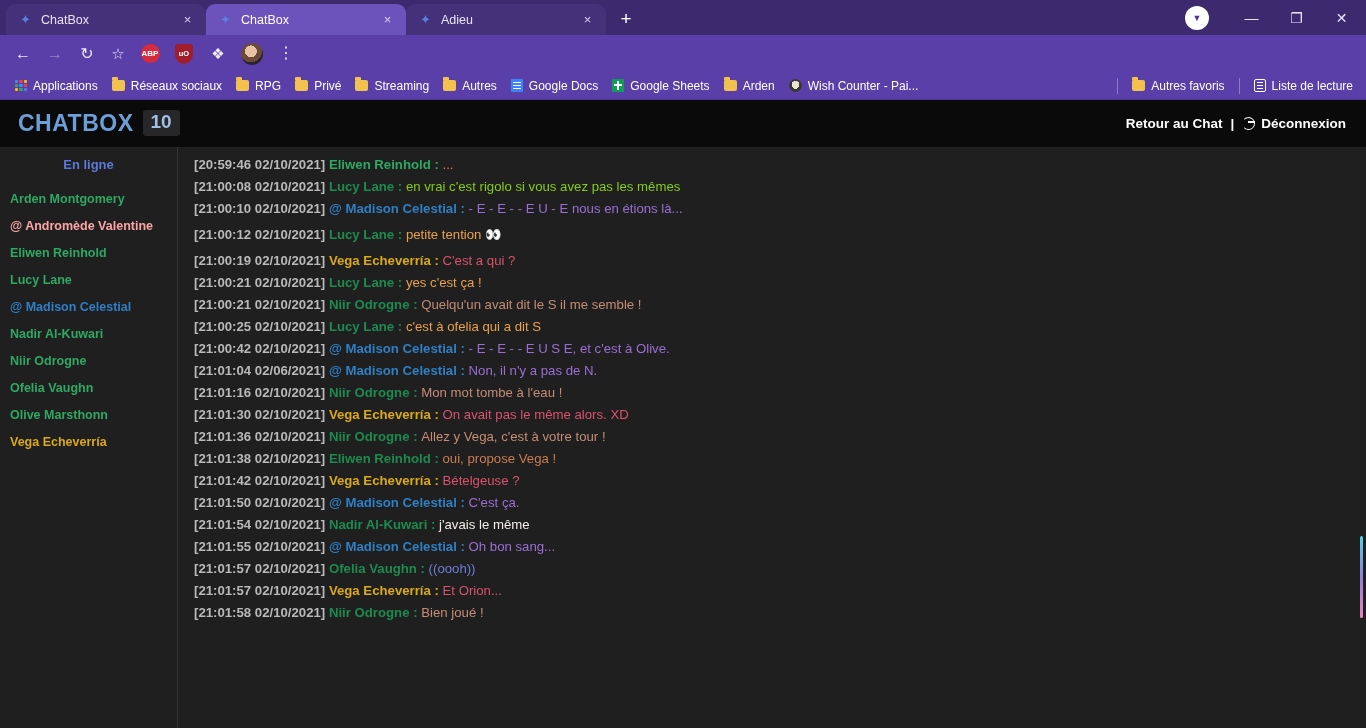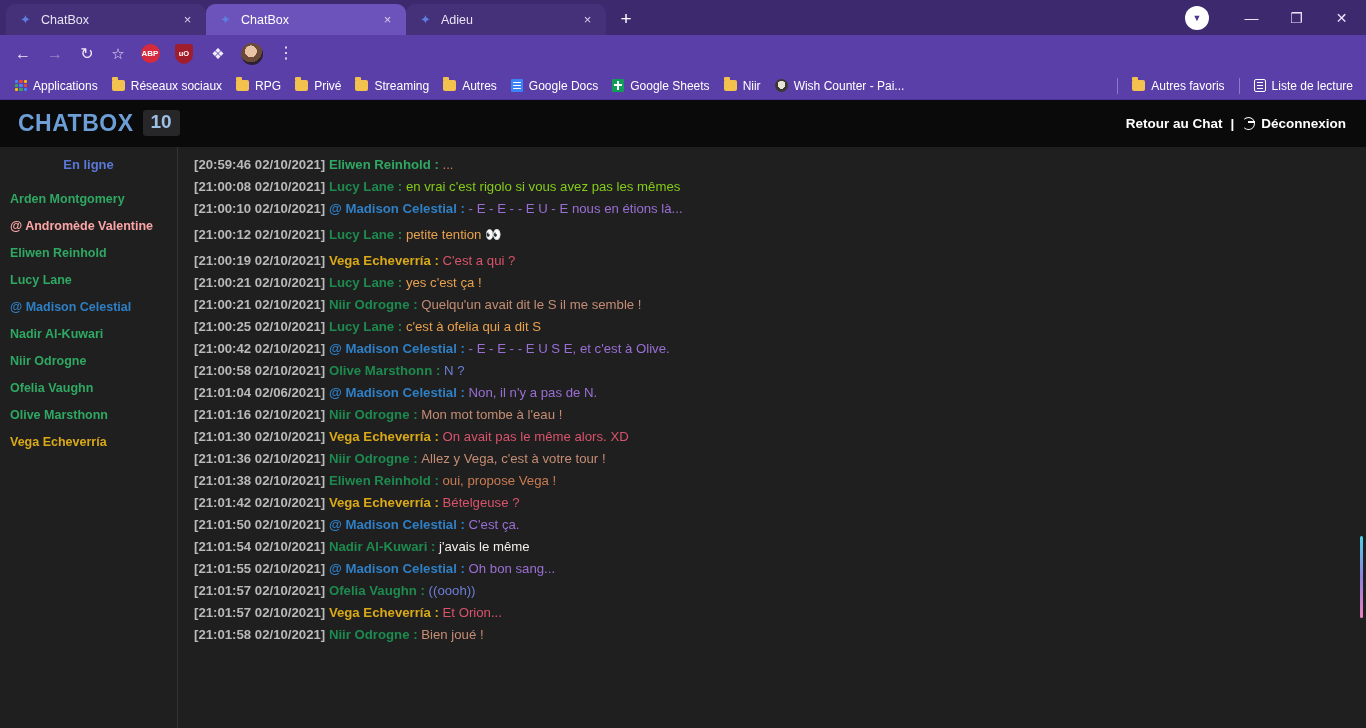--- a/index.html
+++ b/index.html
@@ -423,21 +423,21 @@
           <i></i>
         </span>
       <span class="bm-label">Google Docs</span>
     </div>
     <div class="bm">
       <span class="ic-gsheets"></span>
       <span class="bm-label">Google Sheets</span>
     </div>
     <div class="bm">
       <span class="ic-folder"></span>
-      <span class="bm-label">Niir</span>
+      <span class="bm-label">Arden</span>
     </div>
     <div class="bm">
       <span class="ic-wish"></span>
       <span class="bm-label">Wish Counter - Pai...</span>
     </div>
 
     <div class="bm-right">
       <span class="bm-sep"></span>
       <div class="bm">
         <span class="ic-folder"></span>
@@ -493,21 +493,20 @@
         <div id="msg-list">
             <div class="msg"><span class="ts">[20:59:46 02/10/2021]</span><span class="who" style="color: rgb(47, 168, 98);"> Eliwen Reinhold</span><span class="colon" style="color: rgb(47, 168, 98);"> : </span><span class="body" style="color: rgb(200, 124, 82);">...</span></div>
             <div class="msg"><span class="ts">[21:00:08 02/10/2021]</span><span class="who" style="color: rgb(29, 138, 78);"> Lucy Lane</span><span class="colon" style="color: rgb(29, 138, 78);"> : </span><span class="body" style="color: #84cc16;">en vrai c'est rigolo si vous avez pas les mêmes</span></div>
             <div class="msg"><span class="ts">[21:00:10 02/10/2021]</span><span class="who" style="color: rgb(47, 127, 196);"> @ Madison Celestial</span><span class="colon" style="color: rgb(47, 127, 196);"> : </span><span class="body" style="color: rgb(154, 111, 212);">- E - E - - E U - E nous en étions là...</span></div>
             <div class="msg tall"><span class="ts">[21:00:12 02/10/2021]</span><span class="who" style="color: rgb(29, 138, 78);"> Lucy Lane</span><span class="colon" style="color: rgb(29, 138, 78);"> : </span><span class="body" style="color: rgb(232, 161, 77);">petite tention 👀</span></div>
             <div class="msg"><span class="ts">[21:00:19 02/10/2021]</span><span class="who" style="color: rgb(217, 169, 24);"> Vega Echeverría</span><span class="colon" style="color: rgb(217, 169, 24);"> : </span><span class="body" style="color: rgb(217, 83, 106);">C'est a qui ?</span></div>
             <div class="msg"><span class="ts">[21:00:21 02/10/2021]</span><span class="who" style="color: rgb(29, 138, 78);"> Lucy Lane</span><span class="colon" style="color: rgb(29, 138, 78);"> : </span><span class="body" style="color: rgb(232, 161, 77);">yes c'est ça !</span></div>
             <div class="msg"><span class="ts">[21:00:21 02/10/2021]</span><span class="who" style="color: rgb(29, 138, 78);"> Niir Odrogne</span><span class="colon" style="color: rgb(29, 138, 78);"> : </span><span class="body" style="color: rgb(197, 141, 116);">Quelqu'un avait dit le S il me semble !</span></div>
             <div class="msg"><span class="ts">[21:00:25 02/10/2021]</span><span class="who" style="color: rgb(29, 138, 78);"> Lucy Lane</span><span class="colon" style="color: rgb(29, 138, 78);"> : </span><span class="body" style="color: rgb(232, 161, 77);">c'est à ofelia qui a dit S</span></div>
             <div class="msg"><span class="ts">[21:00:42 02/10/2021]</span><span class="who" style="color: rgb(47, 127, 196);"> @ Madison Celestial</span><span class="colon" style="color: rgb(47, 127, 196);"> : </span><span class="body" style="color: rgb(154, 111, 212);">- E - E - - E U S E, et c'est à Olive.</span></div>
-            <div class="msg"><span class="ts">[21:00:58 02/10/2021]</span><span class="who" style="color: rgb(29, 138, 78);"> Olive Marsthonn</span><span class="colon" style="color: rgb(29, 138, 78);"> : </span><span class="body" style="color: rgb(109, 127, 214);">N ?</span></div>
             <div class="msg"><span class="ts">[21:01:04 02/06/2021]</span><span class="who" style="color: rgb(47, 127, 196);"> @ Madison Celestial</span><span class="colon" style="color: rgb(47, 127, 196);"> : </span><span class="body" style="color: rgb(154, 111, 212);">Non, il n'y a pas de N.</span></div>
             <div class="msg"><span class="ts">[21:01:16 02/10/2021]</span><span class="who" style="color: rgb(29, 138, 78);"> Niir Odrogne</span><span class="colon" style="color: rgb(29, 138, 78);"> : </span><span class="body" style="color: rgb(197, 141, 116);">Mon mot tombe à l'eau !</span></div>
             <div class="msg"><span class="ts">[21:01:30 02/10/2021]</span><span class="who" style="color: rgb(217, 169, 24);"> Vega Echeverría</span><span class="colon" style="color: rgb(217, 169, 24);"> : </span><span class="body" style="color: rgb(217, 83, 106);">On avait pas le même alors. XD</span></div>
             <div class="msg"><span class="ts">[21:01:36 02/10/2021]</span><span class="who" style="color: rgb(29, 138, 78);"> Niir Odrogne</span><span class="colon" style="color: rgb(29, 138, 78);"> : </span><span class="body" style="color: rgb(197, 141, 116);">Allez y Vega, c'est à votre tour !</span></div>
             <div class="msg"><span class="ts">[21:01:38 02/10/2021]</span><span class="who" style="color: rgb(29, 138, 78);"> Eliwen Reinhold</span><span class="colon" style="color: rgb(29, 138, 78);"> : </span><span class="body" style="color: rgb(200, 124, 82);">oui, propose Vega !</span></div>
             <div class="msg"><span class="ts">[21:01:42 02/10/2021]</span><span class="who" style="color: rgb(217, 169, 24);"> Vega Echeverría</span><span class="colon" style="color: rgb(217, 169, 24);"> : </span><span class="body" style="color: rgb(217, 83, 106);">Bételgeuse ?</span></div>
             <div class="msg"><span class="ts">[21:01:50 02/10/2021]</span><span class="who" style="color: rgb(47, 127, 196);"> @ Madison Celestial</span><span class="colon" style="color: rgb(47, 127, 196);"> : </span><span class="body" style="color: rgb(154, 111, 212);">C'est ça.</span></div>
             <div class="msg"><span class="ts">[21:01:54 02/10/2021]</span><span class="who" style="color: rgb(29, 138, 78);"> Nadir Al-Kuwari</span><span class="colon" style="color: rgb(29, 138, 78);"> : </span><span class="body" style="color: rgb(242, 239, 233);">j'avais le même</span></div>
             <div class="msg"><span class="ts">[21:01:55 02/10/2021]</span><span class="who" style="color: rgb(47, 127, 196);"> @ Madison Celestial</span><span class="colon" style="color: rgb(47, 127, 196);"> : </span><span class="body" style="color: rgb(154, 111, 212);">Oh bon sang...</span></div>
             <div class="msg"><span class="ts">[21:01:57 02/10/2021]</span><span class="who" style="color: rgb(29, 138, 78);"> Ofelia Vaughn</span><span class="colon" style="color: rgb(29, 138, 78);"> : </span><span class="body" style="color: rgb(109, 127, 214);">((oooh))</span></div>

